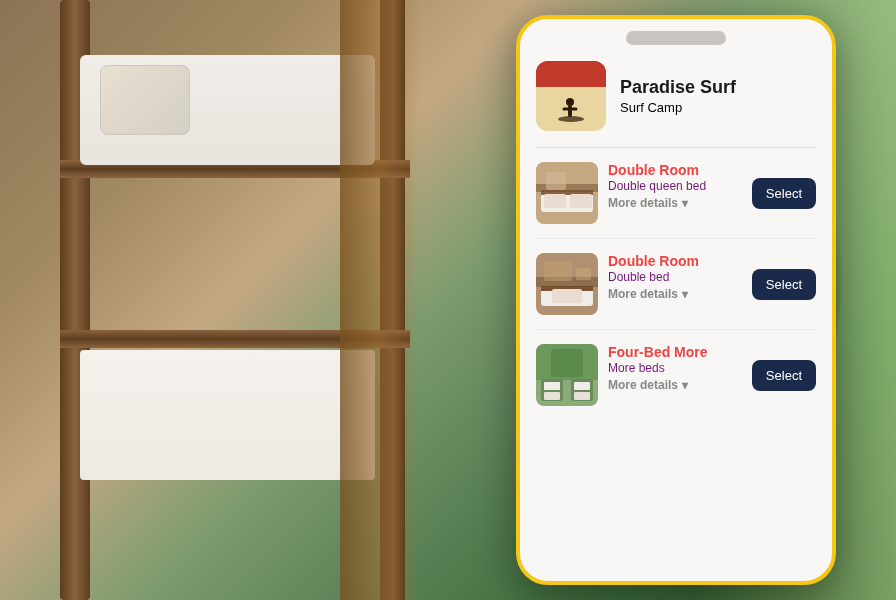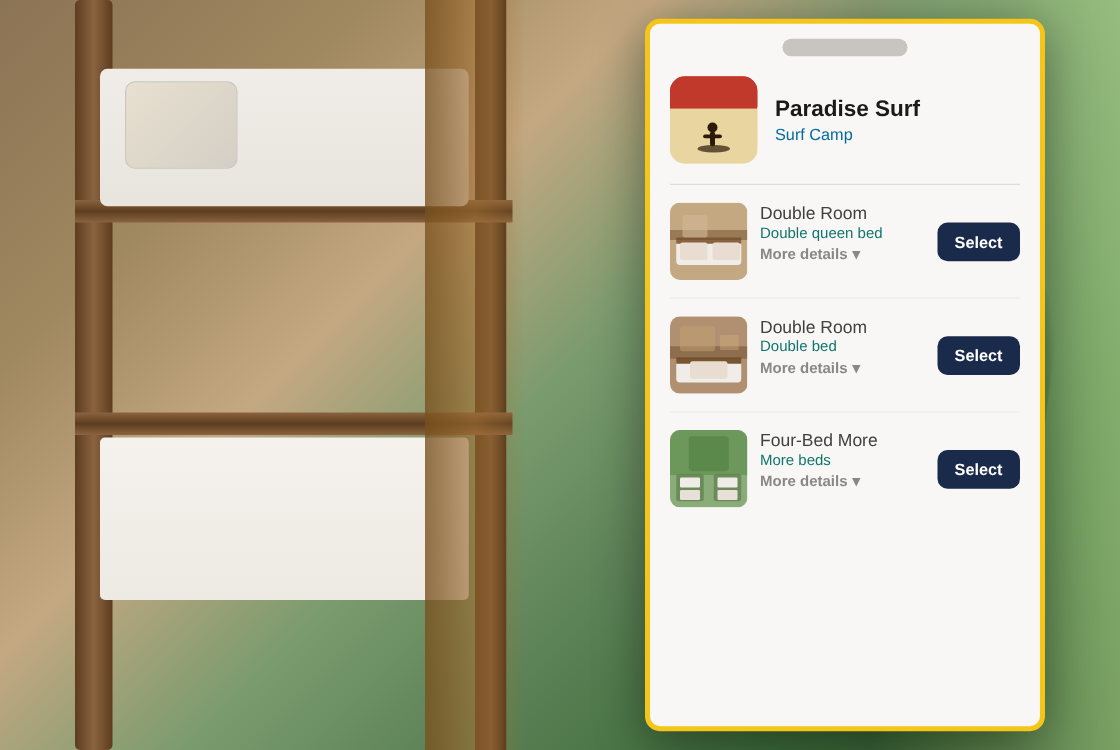--- a/index.html
+++ b/index.html
@@ -126,21 +126,21 @@
     }
 
     
     .phone-overlay {
       position: absolute;
       right: 60px;
       top: 15px;
       width: 320px;
       height: 570px;
       background: #f8f7f5;
-      border-radius: 12px;
+      border-radius: 32px;
       border: 4px solid #f5c518;
       box-shadow: 0 8px 40px rgba(0,0,0,0.4);
       overflow: hidden;
       display: flex;
       flex-direction: column;
     }
 
     .phone-notch {
       display: flex;
       justify-content: center;
@@ -184,21 +184,21 @@
 
     .hotel-info h2 {
       font-size: 18px;
       font-weight: 700;
       color: #1a1a1a;
       line-height: 1.2;
     }
 
     .hotel-info p {
       font-size: 13px;
-      color: #0369a1;
+      color: #000000;
       margin-top: 2px;
     }
 
     .divider {
       height: 1px;
       background: #e0ddd8;
       margin: 8px 0 14px;
     }
 
     
@@ -226,28 +226,28 @@
     }
 
     
     .room-info {
       flex: 1;
       min-width: 0;
     }
 
     .room-info h3 {
       font-size: 14px;
-      font-weight: 400;
-      color: #404040;
+      font-weight: 700;
+      color: #ef4444;
       margin-bottom: 1px;
     }
 
     .room-info .bed-type {
       font-size: 12px;
-      color: #0f766e;
+      color: #701a75;
       margin-bottom: 3px;
     }
 
     .more-details {
       display: flex;
       align-items: center;
       gap: 4px;
       cursor: pointer;
     }
 
@@ -262,21 +262,21 @@
       color: #888;
     }
 
     .select-btn {
       background: #1a2a4a;
       color: #fff;
       border: none;
       border-radius: 8px;
       padding: 8px 14px;
       font-size: 13px;
-      font-weight: 700;
+      font-weight: 400;
       cursor: pointer;
       flex-shrink: 0;
       align-self: center;
     }
   </style>
 </head>
 <body>
 
 <div class="background">
   <div class="bg-scene">

